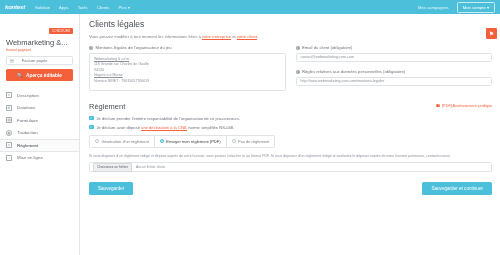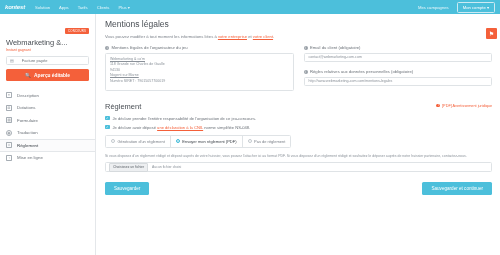--- a/index.html
+++ b/index.html
@@ -50,21 +50,21 @@
     color: #ffffff;
     white-space: nowrap;
     cursor: pointer;
   }
 
   
   .shell { display: flex; height: 241px; }
 
   
   .sidebar {
-    width: 96px;
+    width: 80px;
     background: #ffffff;
     border-right: 0.5px solid #e4e7ea;
     padding: 4px 0 0 0;
     flex-shrink: 0;
   }
   .badge-row { text-align: right; padding: 0 6px; }
   .badge-concours {
     display: inline-block;
     background: #f4603a;
     color: #ffffff;
@@ -388,21 +388,21 @@
         <span class="mi-icon">↑</span>
         <span class="mi-label">Mise en ligne</span>
       </div>
     </div>
   </div>
 
   <div class="main">
 
     <div class="flag-badge">⚑</div>
 
-    <h1 class="page-title">Mentions légales</h1>
+    <h1 class="page-title">Clients légales</h1>
 
     <div class="intro">
       <span>Vous pouvez modifier à tout moment les informations liées à </span><span class="lnk">votre entreprise</span><span> et </span><span class="lnk">votre client</span><span>.</span>
     </div>
 
     <div class="cols">
 
       <div class="col">
         <div class="fld-label">
           <span class="info-dot">i</span>

